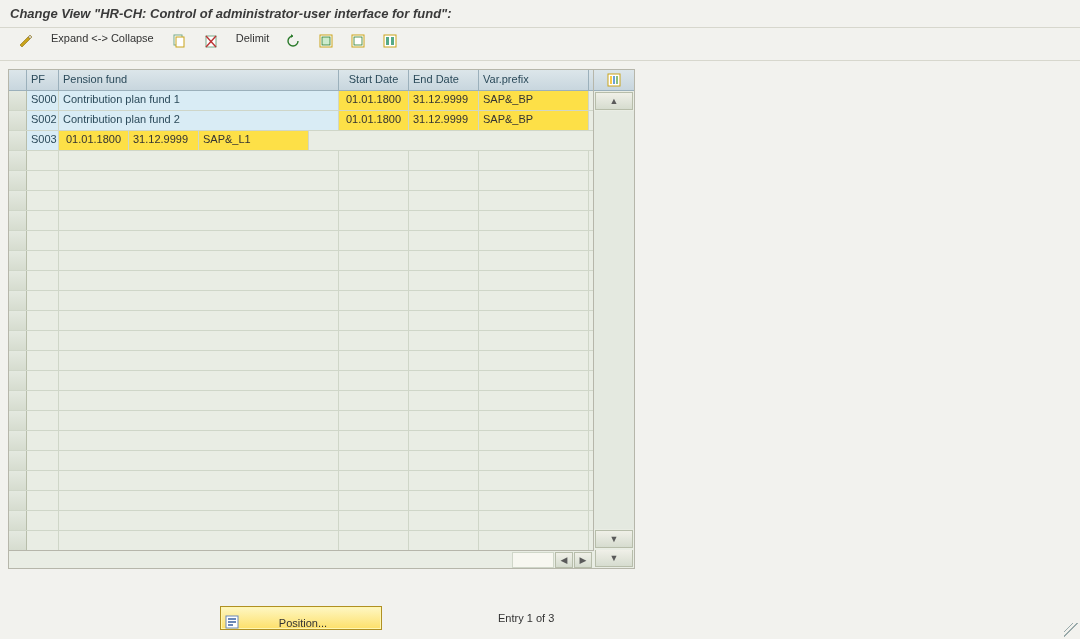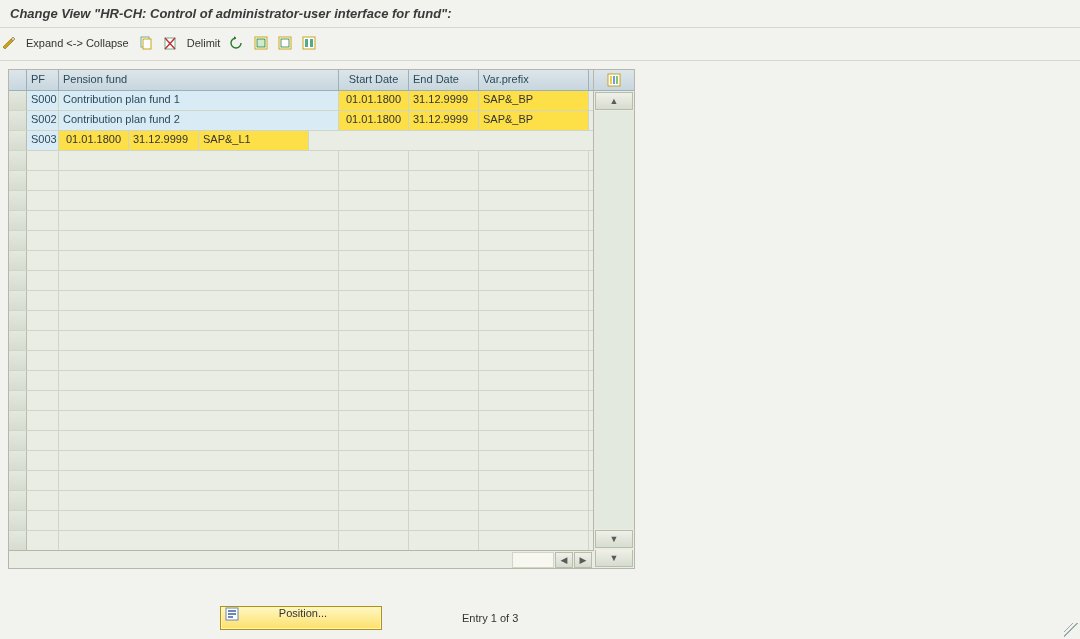--- a/index.html
+++ b/index.html
@@ -19,23 +19,22 @@
     font-weight: bold;
     font-size: 13px;
     color: #3a3a3a;
   }
   .sep-line {
     border-top: 1px solid #d7d7cd;
     margin: 2px 0;
   }
   .toolbar {
     display: flex;
-    align-items: center;
-    gap: 6px;
-    padding: 2px 8px 4px 0;
+    gap: 14px;
+    padding: 2px 8px 4px 17px;
     height: 22px;
   }
   .toolbar .tb-icon {
     width: 18px;
     height: 18px;
     display: inline-flex;
     align-items: center;
     justify-content: center;
     cursor: pointer;
   }
@@ -176,32 +175,32 @@
     display: flex;
     align-items: center;
   }
   .position-btn {
     margin-left: 220px;
     width: 160px;
     height: 22px;
     background: linear-gradient(#fef7c3, #fde06a);
     border: 1px solid #b09023;
     display:flex;
-    align-items:flex-start;
+    align-items:flex-end;
     cursor:pointer;
     box-shadow: inset 0 0 0 1px #fff7b0;
   }
   .position-btn .pb-icon{
     width:22px; display:flex; align-items:center; justify-content:center;
   }
   .position-btn .pb-label{
     flex:1; text-align:center; padding-right:18px;
   }
   .entry-text {
-    margin-left: 80px;
+    margin-left: 116px;
     color:#333;
   }
 
   .corner-resize {
      position:absolute; right:2px; bottom:2px; width:14px; height:14px;
      background:
        linear-gradient(135deg, transparent 0 6px, #9aa 6px 7px, transparent 7px 9px, #9aa 9px 10px, transparent 10px);
   }
 </style>
 </head>

